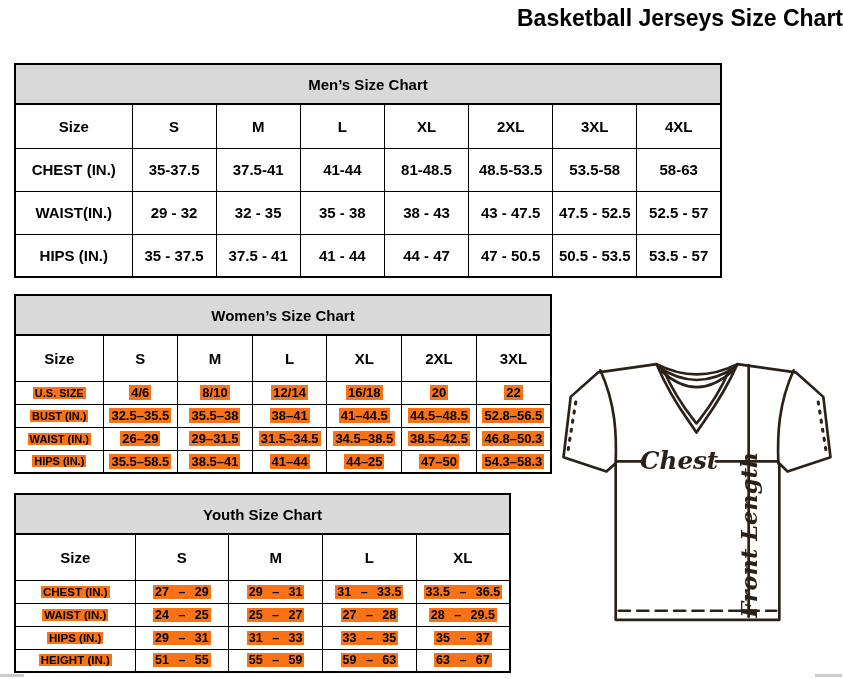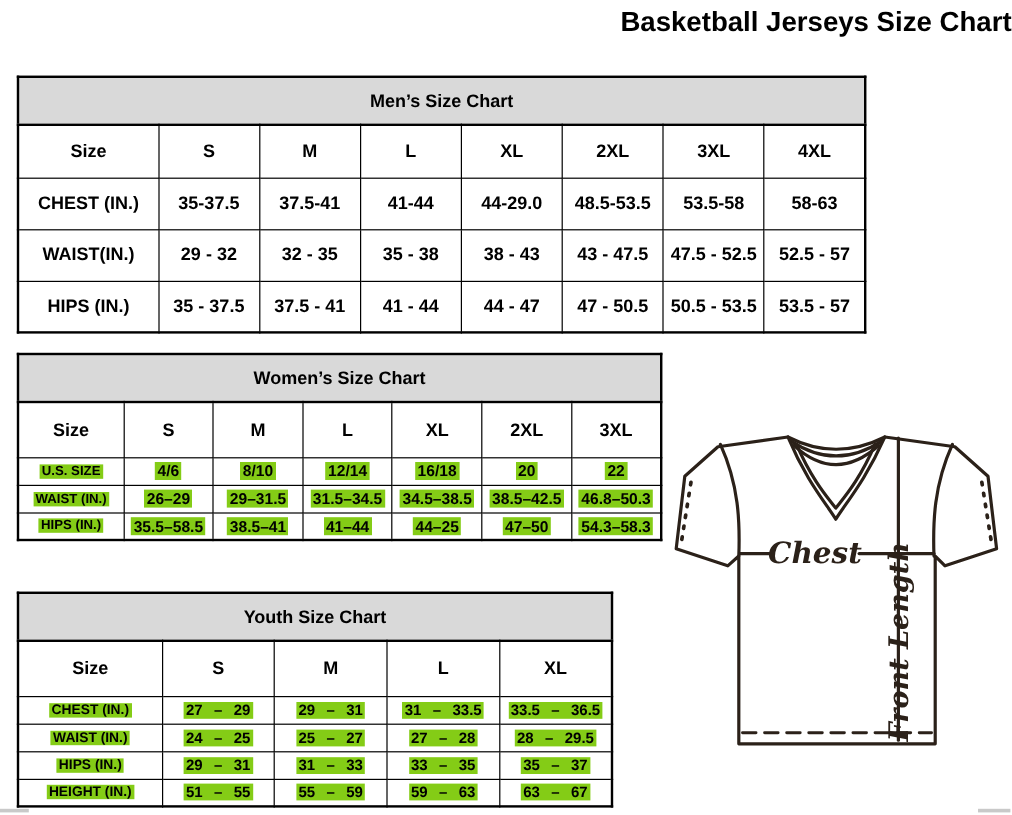--- a/index.html
+++ b/index.html
@@ -55,21 +55,21 @@
   .womens tbody th { font-size: 11px; }
   .womens tbody td { font-size: 13px; }
 
   
   .youth thead tr { height: 46px; }
   .youth tbody tr { height: 23px; }
   .youth thead th { font-size: 15px; }
   .youth tbody th { font-size: 11.5px; }
   .youth tbody td { font-size: 12.5px; word-spacing: 6px; }
 
-  .hl { background: #84cc16; padding: 0 2px; }
+  .hl { background: #f97316; padding: 0 2px; }
 
   .jersey-wrap { position: absolute; left: 561px; top: 358px; width: 272px; height: 268px; }
   .jersey-wrap svg { width: 100%; height: 100%; display: block; }
 
   .scroll-frag {
     position: absolute; height: 3px; background: #c9c9c9;
   }
   .scroll-frag.left  { left: 0px;   top: 674px; width: 24px; }
   .scroll-frag.right { left: 815px; top: 674px; width: 27px; }
 </style>
@@ -102,21 +102,21 @@
           <th>3XL</th>
           <th>4XL</th>
         </tr>
       </thead>
       <tbody>
         <tr>
           <th><span>CHEST (IN.)</span></th>
           <td><span>35-37.5</span></td>
           <td><span>37.5-41</span></td>
           <td><span>41-44</span></td>
-          <td><span>44-29.0</span></td>
+          <td><span>81-48.5</span></td>
           <td><span>48.5-53.5</span></td>
           <td><span>53.5-58</span></td>
           <td><span>58-63</span></td>
         </tr>
         <tr>
           <th><span>WAIST(IN.)</span></th>
           <td><span>29 - 32</span></td>
           <td><span>32 - 35</span></td>
           <td><span>35 - 38</span></td>
           <td><span>38 - 43</span></td>
@@ -165,20 +165,29 @@
         <tr>
           <th><span class="hl">U.S. SIZE</span></th>
           <td><span class="hl">4/6</span></td>
           <td><span class="hl">8/10</span></td>
           <td><span class="hl">12/14</span></td>
           <td><span class="hl">16/18</span></td>
           <td><span class="hl">20</span></td>
           <td><span class="hl">22</span></td>
         </tr>
         <tr>
+          <th><span class="hl">BUST (IN.)</span></th>
+          <td><span class="hl">32.5–35.5</span></td>
+          <td><span class="hl">35.5–38</span></td>
+          <td><span class="hl">38–41</span></td>
+          <td><span class="hl">41–44.5</span></td>
+          <td><span class="hl">44.5–48.5</span></td>
+          <td><span class="hl">52.8–56.5</span></td>
+        </tr>
+        <tr>
           <th><span class="hl">WAIST (IN.)</span></th>
           <td><span class="hl">26–29</span></td>
           <td><span class="hl">29–31.5</span></td>
           <td><span class="hl">31.5–34.5</span></td>
           <td><span class="hl">34.5–38.5</span></td>
           <td><span class="hl">38.5–42.5</span></td>
           <td><span class="hl">46.8–50.3</span></td>
         </tr>
         <tr>
           <th><span class="hl">HIPS (IN.)</span></th>

